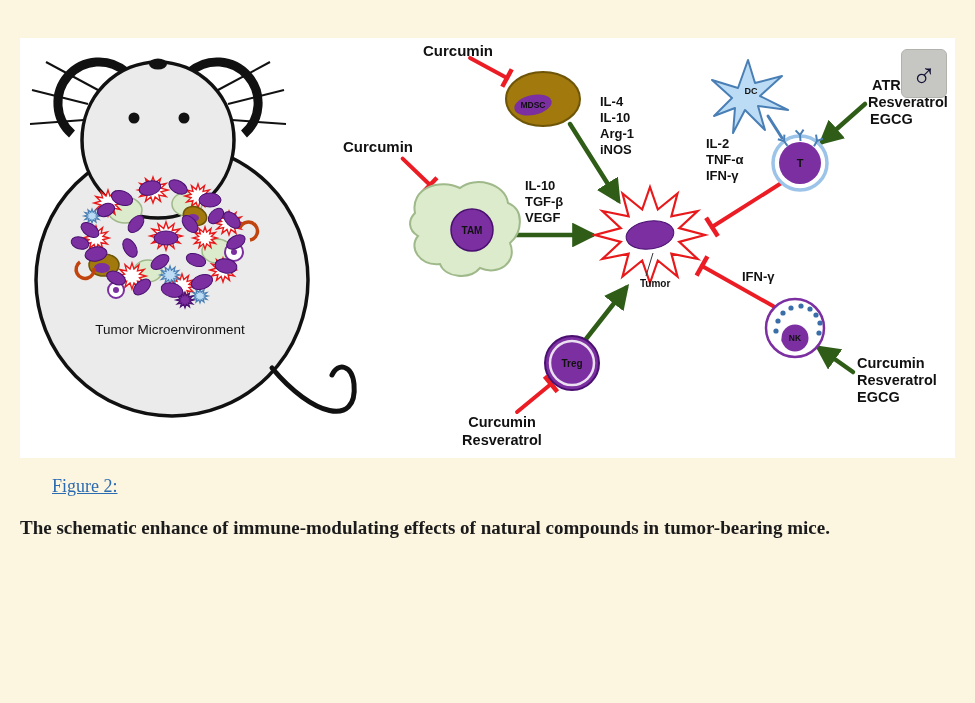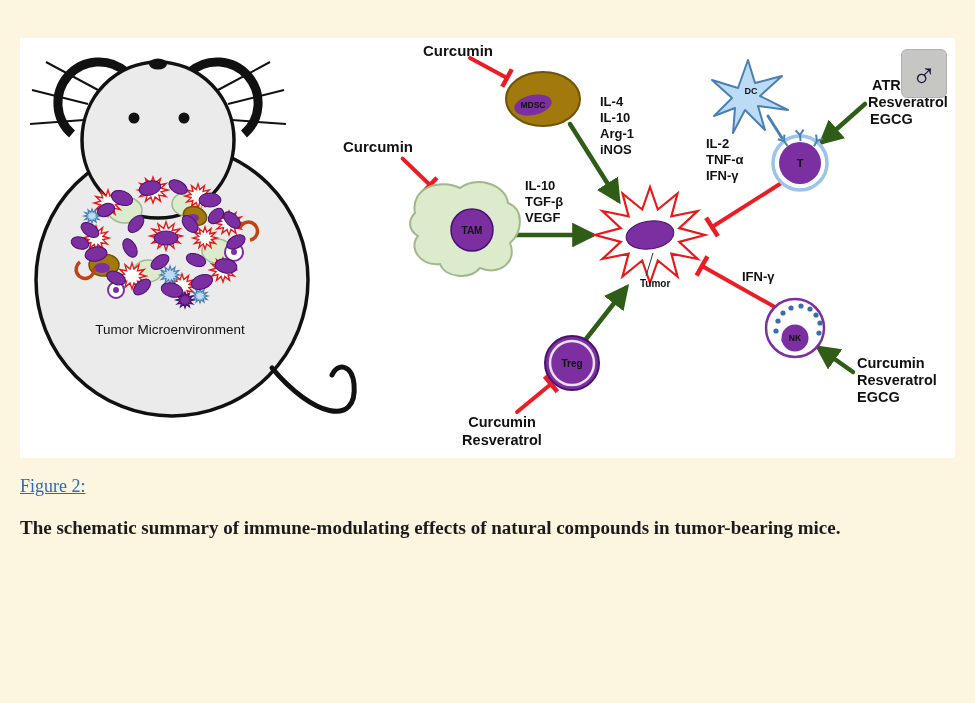--- a/index.html
+++ b/index.html
@@ -6,21 +6,21 @@
   .page{position:relative;width:975px;height:703px;background:#FCF5E0;overflow:hidden;
         font-family:"Liberation Sans",sans-serif;}
   .figure-panel{position:absolute;left:20px;top:38px;width:935px;height:420px;background:#FFFFFF;}
   .male-badge{position:absolute;right:8px;top:11px;width:44px;height:47px;background:#C6C6C2;
         border:1px solid #b2b2ad;border-radius:6px;display:flex;align-items:center;justify-content:center;}
   .male-badge span{font-size:34px;line-height:1;color:#141436;font-weight:bold;}
   svg text{font-family:"Liberation Sans",sans-serif;fill:#111;}
   .lblB{font-weight:700;}
   .caption{position:absolute;left:20px;top:476px;width:908px;
         font-family:"Liberation Serif",serif;color:#1b1b1b;}
-  .fig-link{display:inline-block;font-size:18px;color:#2B6BB2;text-decoration:underline;cursor:pointer;}
+  .fig-link{display:inline-block;font-size:18px;color:#2B6BB2;text-decoration:underline;cursor:pointer;margin-left:32px;}
   .fig-title{margin:14px 0 0 0;font-weight:700;font-size:19px;line-height:34px;}
   .fig-body{margin:22px 0 0 0;font-weight:400;font-size:19px;line-height:34px;}
 </style>
 </head>
 <body>
 
 <div class="page">
 
   <div class="figure-panel">
     <svg width="935" height="420" viewBox="0 0 935 420">
@@ -254,16 +254,16 @@
       </g>
     </svg>
 
     <div class="male-badge">
       <span>♂</span>
     </div>
   </div>
 
   <div class="caption">
     <a href="#" class="fig-link">Figure 2:</a>
-    <p class="fig-title">The schematic summary of immune-modulating effects of natural compounds in tumor-bearing mice.</p>
+    <p class="fig-title">The schematic enhance of immune-modulating effects of natural compounds in tumor-bearing mice.</p>
   </div>
 
 </div>
 
 </body></html>

